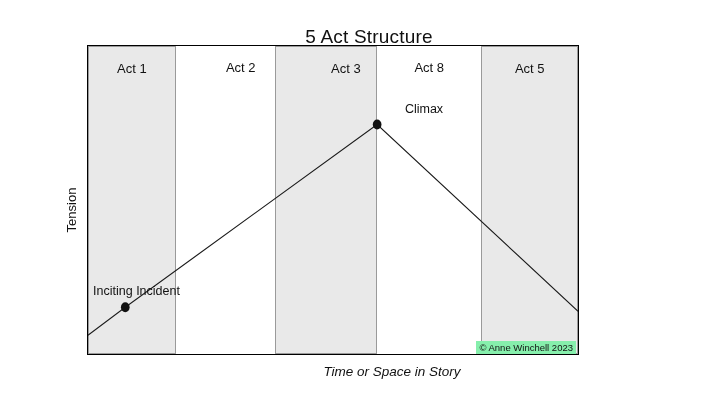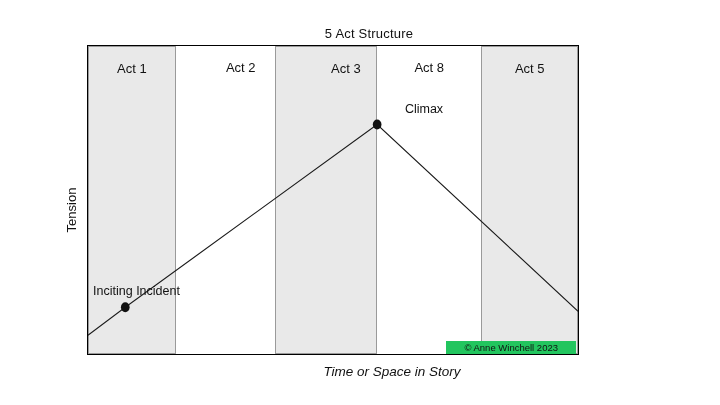--- a/index.html
+++ b/index.html
@@ -8,21 +8,21 @@
     background: #ffffff;
     font-family: "Liberation Sans", sans-serif;
     color: #111111;
     position: relative;
     overflow: hidden;
   }
   .canvas { position: absolute; inset: 0; background: #ffffff; }
 
   .chart-title {
     position: absolute; left: 87px; top: 26px; width: 564px;
-    text-align: center; font-size: 13px; letter-spacing: 0.2px;
+    text-align: center; font-size: 19px; letter-spacing: 0.2px;
   }
 
   .plot-area {
     position: absolute; left: 87px; top: 45px;
     width: 492px; height: 310px;
     border: 1.6px solid #000000;
     box-sizing: border-box;
     background: #ffffff;
   }
 
@@ -50,21 +50,21 @@
     transform: rotate(-90deg); transform-origin: center;
     text-align: center; font-size: 13px;
   }
   .x-axis-label {
     position: absolute; left: 312px; top: 364px; width: 160px;
     text-align: center; font-size: 13.5px; font-style: italic;
   }
 
   .credit {
     position: absolute; right: 2px; bottom: 0px;
-    background: #22c55e; padding: 1px 18px;
+    background: #86efac; padding: 1px 3px;
     font-size: 9.5px; color: #111111; white-space: nowrap;
     line-height: 11px;
   }
 </style>
 </head>
 <body>
 
 <div class="canvas">
 
   <div class="chart-title">5 Act Structure</div>

